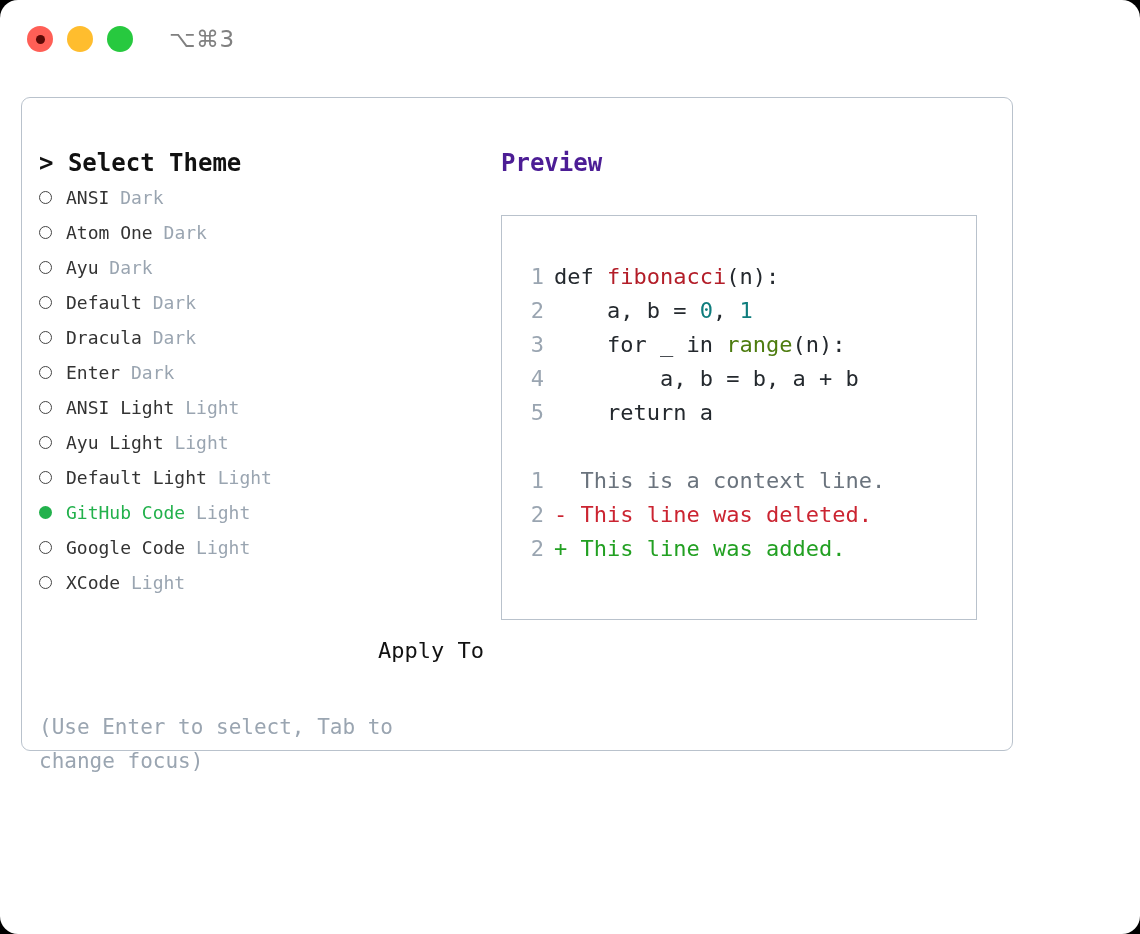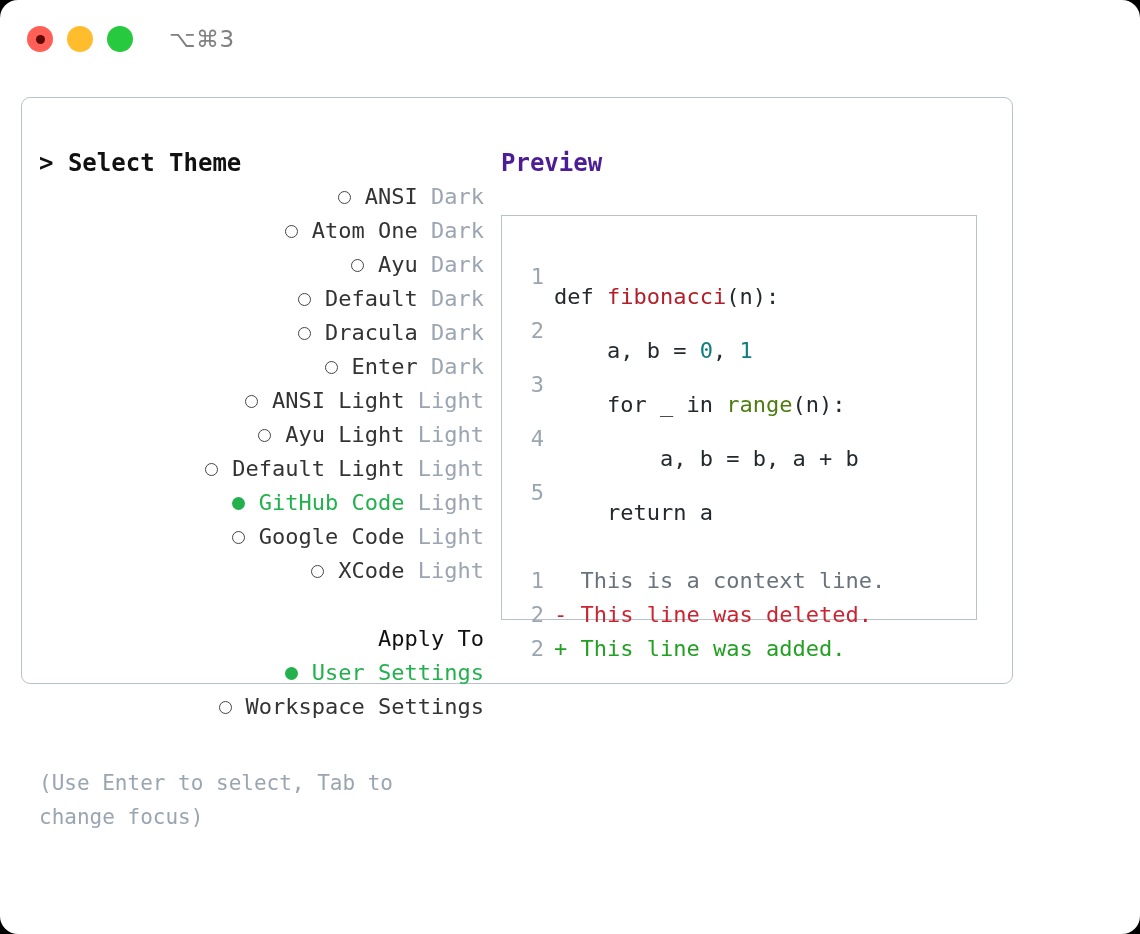--- a/index.html
+++ b/index.html
@@ -60,21 +60,21 @@
     font-family: "DejaVu Sans", sans-serif;
     letter-spacing: 0.5px;
   }
 
   
   .panel {
     position: absolute;
     left: 21px;
     top: 97px;
     width: 992px;
-    height: 587px;
+    height: 654px;
     border: 1.6px solid #b9c2cc;
     border-radius: 9px;
     box-sizing: border-box;
     background: #ffffff;
   }
   .panel-inner {
     display: flex;
     padding: 48px 0 0 0;
     height: 100%;
     box-sizing: border-box;
@@ -90,23 +90,22 @@
     font-size: 24px;
     font-weight: bold;
     color: #111111;
     line-height: 34px;
     white-space: pre;
   }
   .option-row {
     display: flex;
     align-items: baseline;
     line-height: 34px;
-    font-size: 22px;
-    white-space: pre;
-    justify-content: flex-end;
+    font-size: 18px;
+    white-space: pre;
   }
   .bullet {
     width: 27px;
     flex: 0 0 27px;
     font-size: 22px;
     line-height: 34px;
     display: inline-block;
   }
   .bullet-dot {
     display: inline-block;
@@ -177,21 +176,21 @@
     white-space: pre;
     display: flex;
   }
   .lineno {
     color: #9aa5b1;
     width: 24px;
     flex: 0 0 24px;
     text-align: right;
     margin-right: 10px;
   }
-  .code-text { color: #24292e; margin-top: 20px; }
+  .code-text { color: #24292e; }
   .tok-def     { color: #24292e; }
   .tok-func    { color: #b31d28; }
   .tok-num     { color: #0f7d7d; }
   .tok-builtin { color: #4d7c0f; }
   .tok-plain   { color: #24292e; }
 
   .blank-line { height: 34px; }
 
   .diff-line {
     font-size: 22px;
@@ -237,24 +236,20 @@
             <div class="option-row"><span class="bullet"><span class="bullet-ring"></span></span><span class="opt-label">Default Light</span><span class="opt-suffix"> Light</span></div>
             <div class="option-row"><span class="bullet"><span class="bullet-dot"></span></span><span class="opt-label selected">GitHub Code</span><span class="opt-suffix"> Light</span></div>
             <div class="option-row"><span class="bullet"><span class="bullet-ring"></span></span><span class="opt-label">Google Code</span><span class="opt-suffix"> Light</span></div>
             <div class="option-row"><span class="bullet"><span class="bullet-ring"></span></span><span class="opt-label">XCode</span><span class="opt-suffix"> Light</span></div>
           </div>
 
         <div class="spacer-block"></div>
 
         <div class="applyto-title">Apply To</div>
 
-        <div id="apply-list">
-            <div class="option-row"><span class="bullet"><span class="bullet-dot"></span></span><span class="opt-label selected">User Settings</span></div>
-            <div class="option-row"><span class="bullet"><span class="bullet-ring"></span></span><span class="opt-label">Workspace Settings</span></div>
-          </div>
 
         <div class="hint">(Use Enter to select, Tab to change focus)</div>
       </div>
 
       <div class="right-col">
         <div class="preview-title">Preview</div>
 
         <div class="preview-box">
           <div id="code-block">
               <div class="code-line"><span class="lineno">1</span><span class="code-text"><span class="tok-def">def&nbsp;</span><span class="tok-func">fibonacci</span><span class="tok-plain">(n):</span></span></div>

